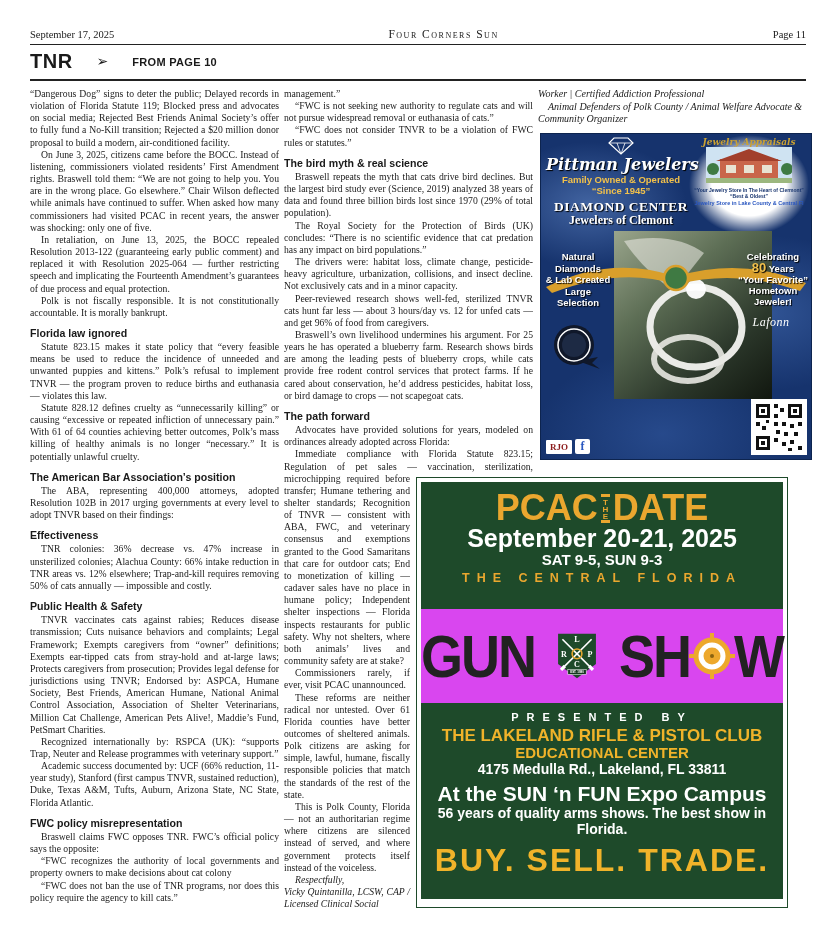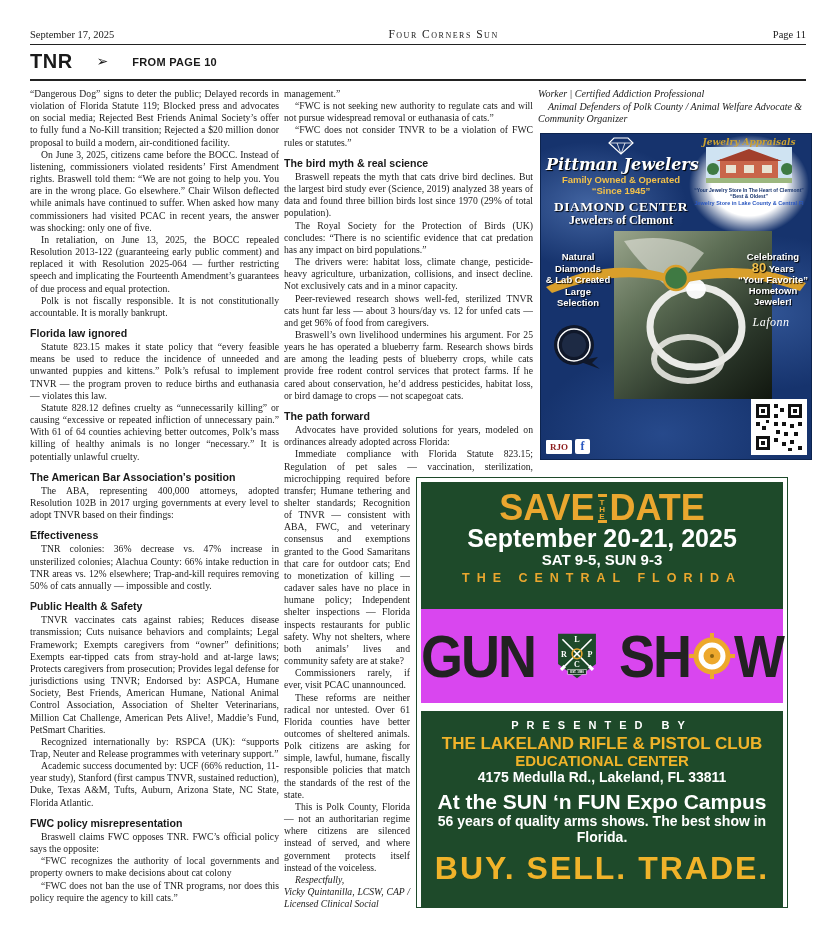--- a/index.html
+++ b/index.html
@@ -84,21 +84,21 @@
   .std-word{font-weight:bold;font-size:36px;line-height:34px;color:#eaa72f;letter-spacing:0px;}
   .std-the{writing-mode:vertical-lr;text-orientation:upright;color:#eaa72f;font-weight:bold;
            font-size:8px;letter-spacing:-2px;border-top:3px solid #eaa72f;border-bottom:3px solid #eaa72f;
            padding:1px 0;line-height:9px;}
   .gun-date{font-weight:bold;font-size:25px;line-height:26px;}
   .gun-times{font-weight:bold;font-size:15px;line-height:17px;}
   .gun-central{font-weight:bold;font-size:12.5px;color:#eaa72f;letter-spacing:7px;margin-top:3px;}
   .gun-mid{height:94px;background:#d946ef;display:flex;align-items:center;justify-content:center;gap:22px;}
   .gun-big{font-weight:bold;font-size:54px;color:#222;letter-spacing:-2px;transform:scaleY(1.08);}
   .gun-show-word{display:flex;align-items:center;}
-  .gun-bottom{height:196px;padding-top:8px;box-sizing:border-box;margin-top:8px;}
+  .gun-bottom{height:196px;padding-top:8px;box-sizing:border-box;}
   .gun-presented{font-weight:bold;font-size:11px;letter-spacing:8px;}
   .gun-club{color:#f0b32a;font-weight:bold;font-size:17px;line-height:19px;margin-top:3px;}
   .gun-edu{color:#f0b32a;font-weight:bold;font-size:15px;line-height:16px;}
   .gun-addr{font-weight:bold;font-size:14px;line-height:17px;}
   .gun-campus{font-weight:bold;font-size:21px;line-height:23px;margin-top:4px;}
   .gun-years{font-weight:bold;font-size:14px;line-height:16px;}
   .gun-bst{color:#f0b32a;font-weight:bold;font-size:32px;line-height:34px;letter-spacing:2px;margin-top:6px;}
   .gun-concealed{font-weight:bold;font-size:12px;margin-top:3px;}
 </style>
 </head>
@@ -282,21 +282,21 @@
             <rect x="7" y="39" width="4" height="4"></rect>
           </g>
       </svg>
     </div>
   </div>
 
   <div class="ad-gun">
 
     <div class="gun-green gun-top">
       <div class="std-row">
-        <span class="std-word">SAVE</span>
+        <span class="std-word">PCAC</span>
         <span class="std-the">THE</span>
         <span class="std-word">DATE</span>
       </div>
       <div class="gun-date">September 20-21, 2025</div>
       <div class="gun-times">SAT 9-5, SUN 9-3</div>
       <div class="gun-central">THE CENTRAL FLORIDA</div>
     </div>
 
     <div class="gun-mid">
       <span class="gun-big">GUN</span>

